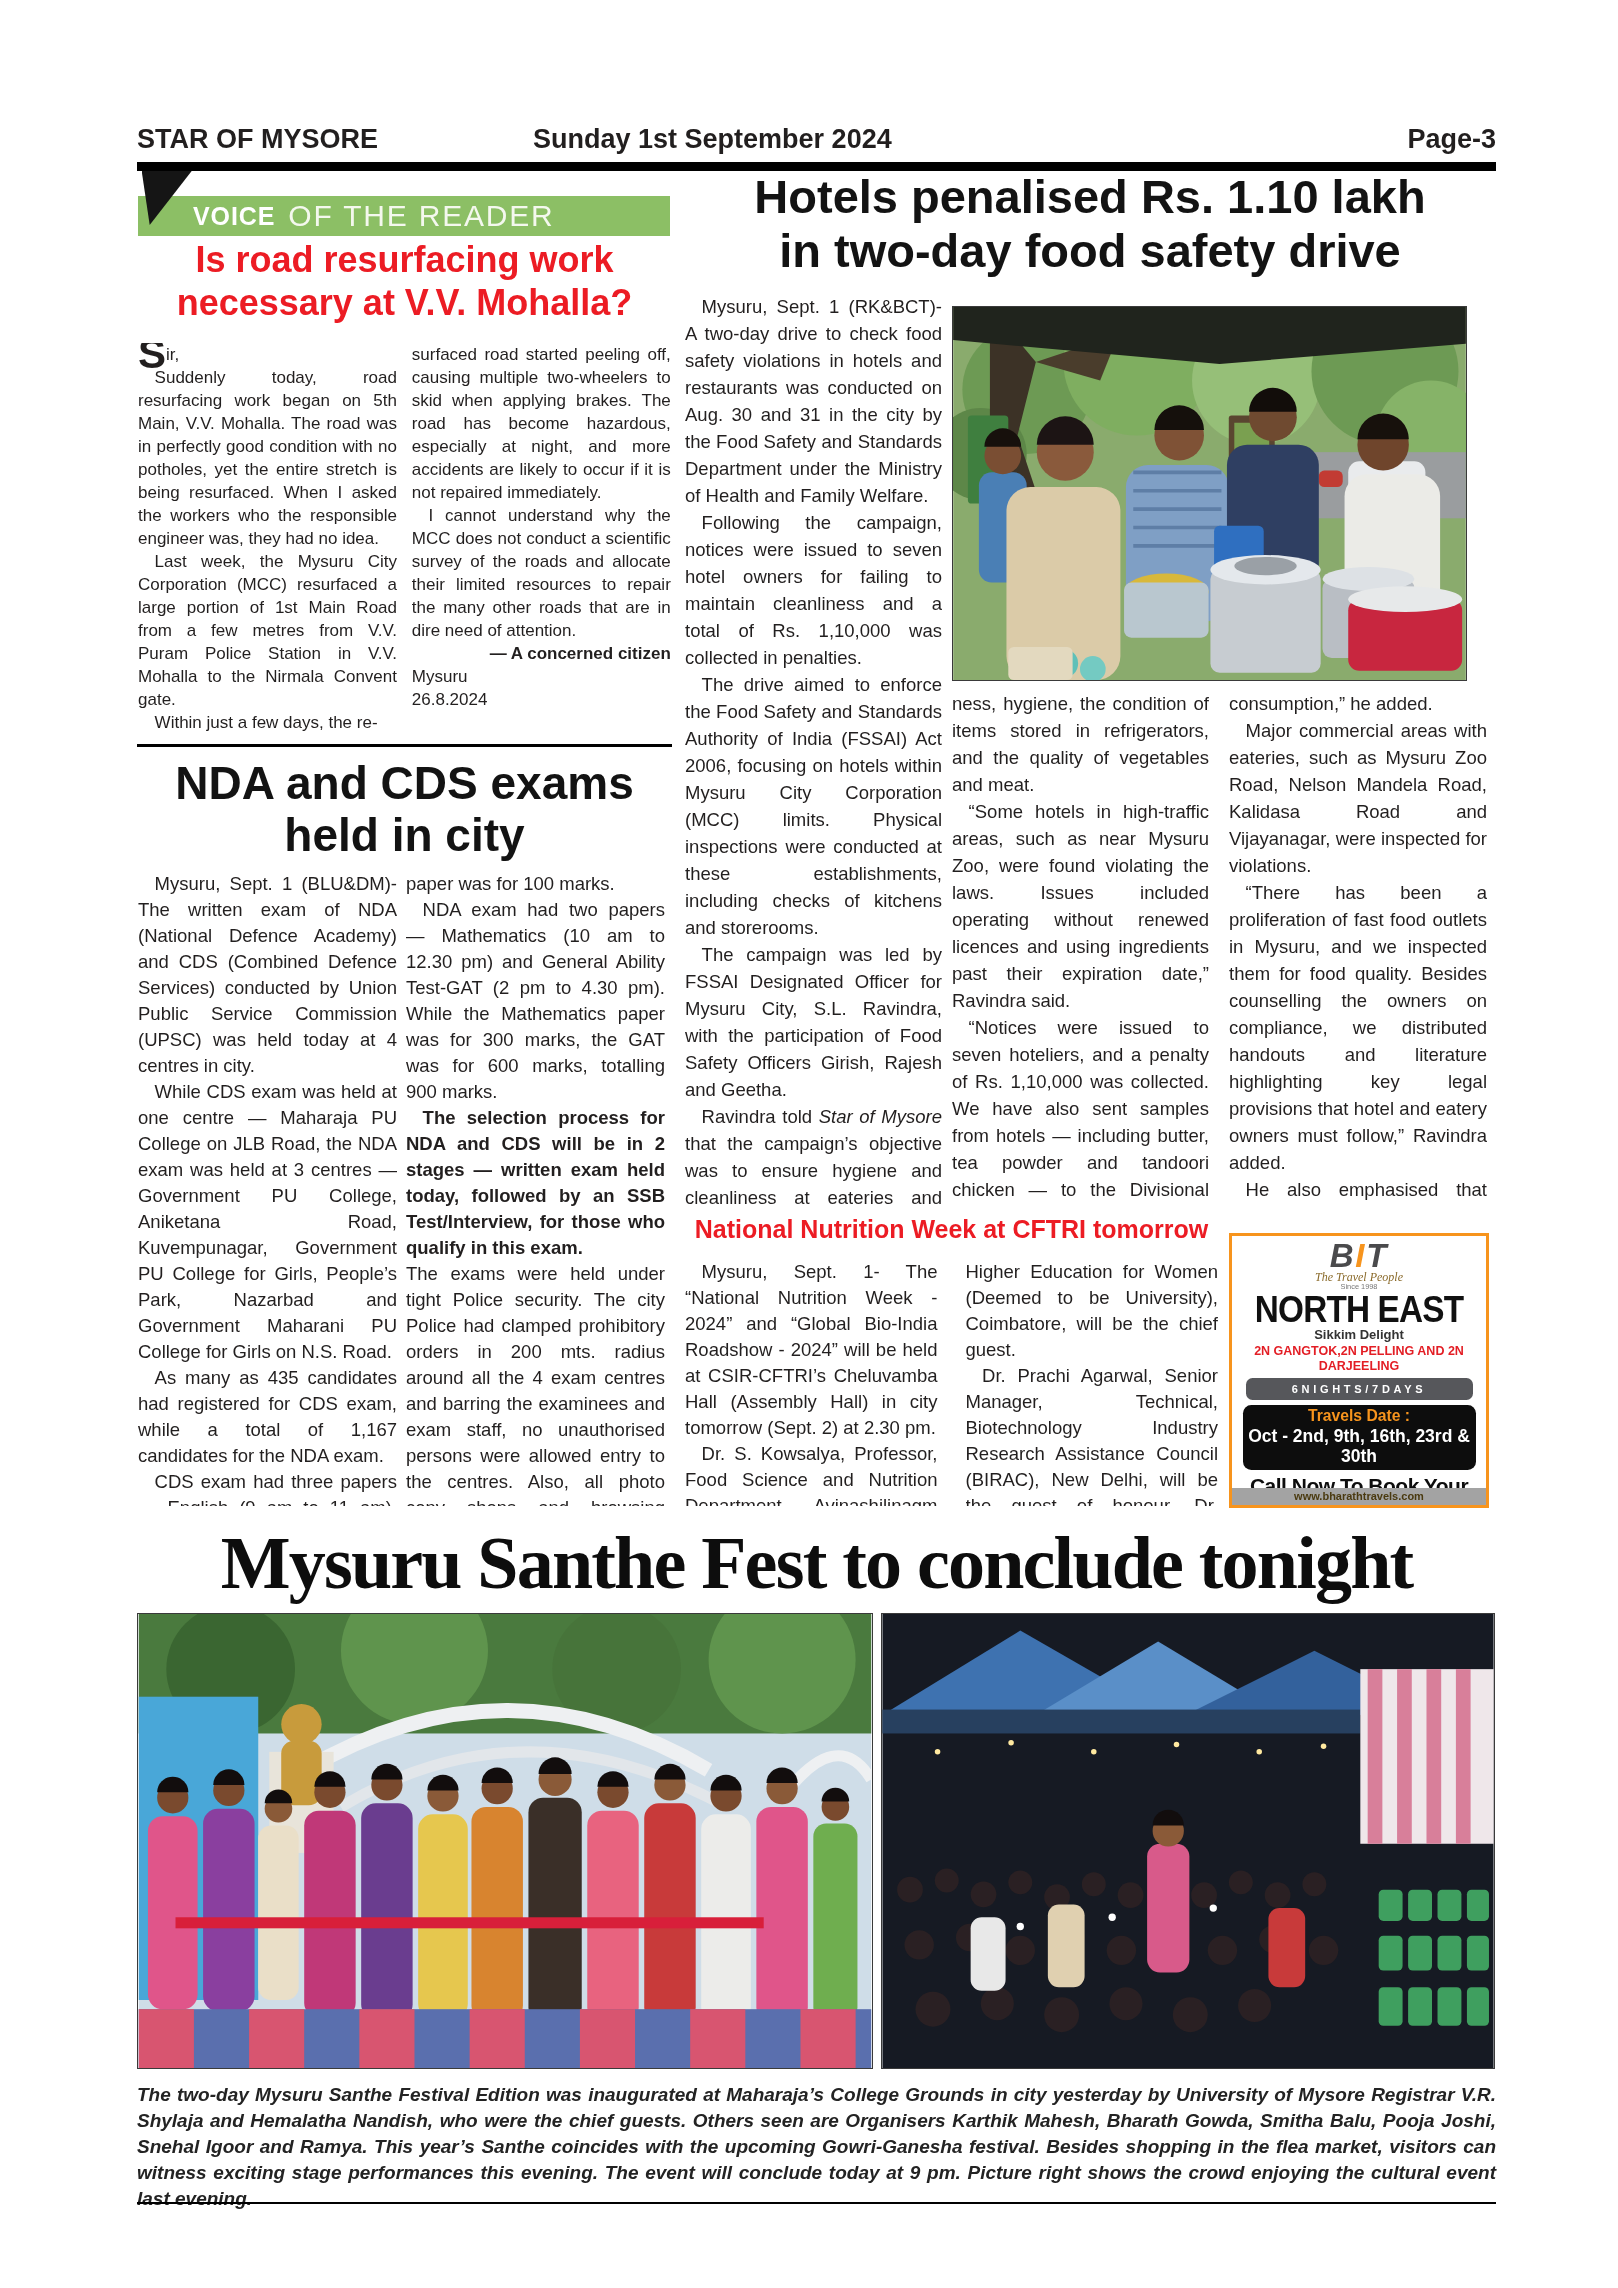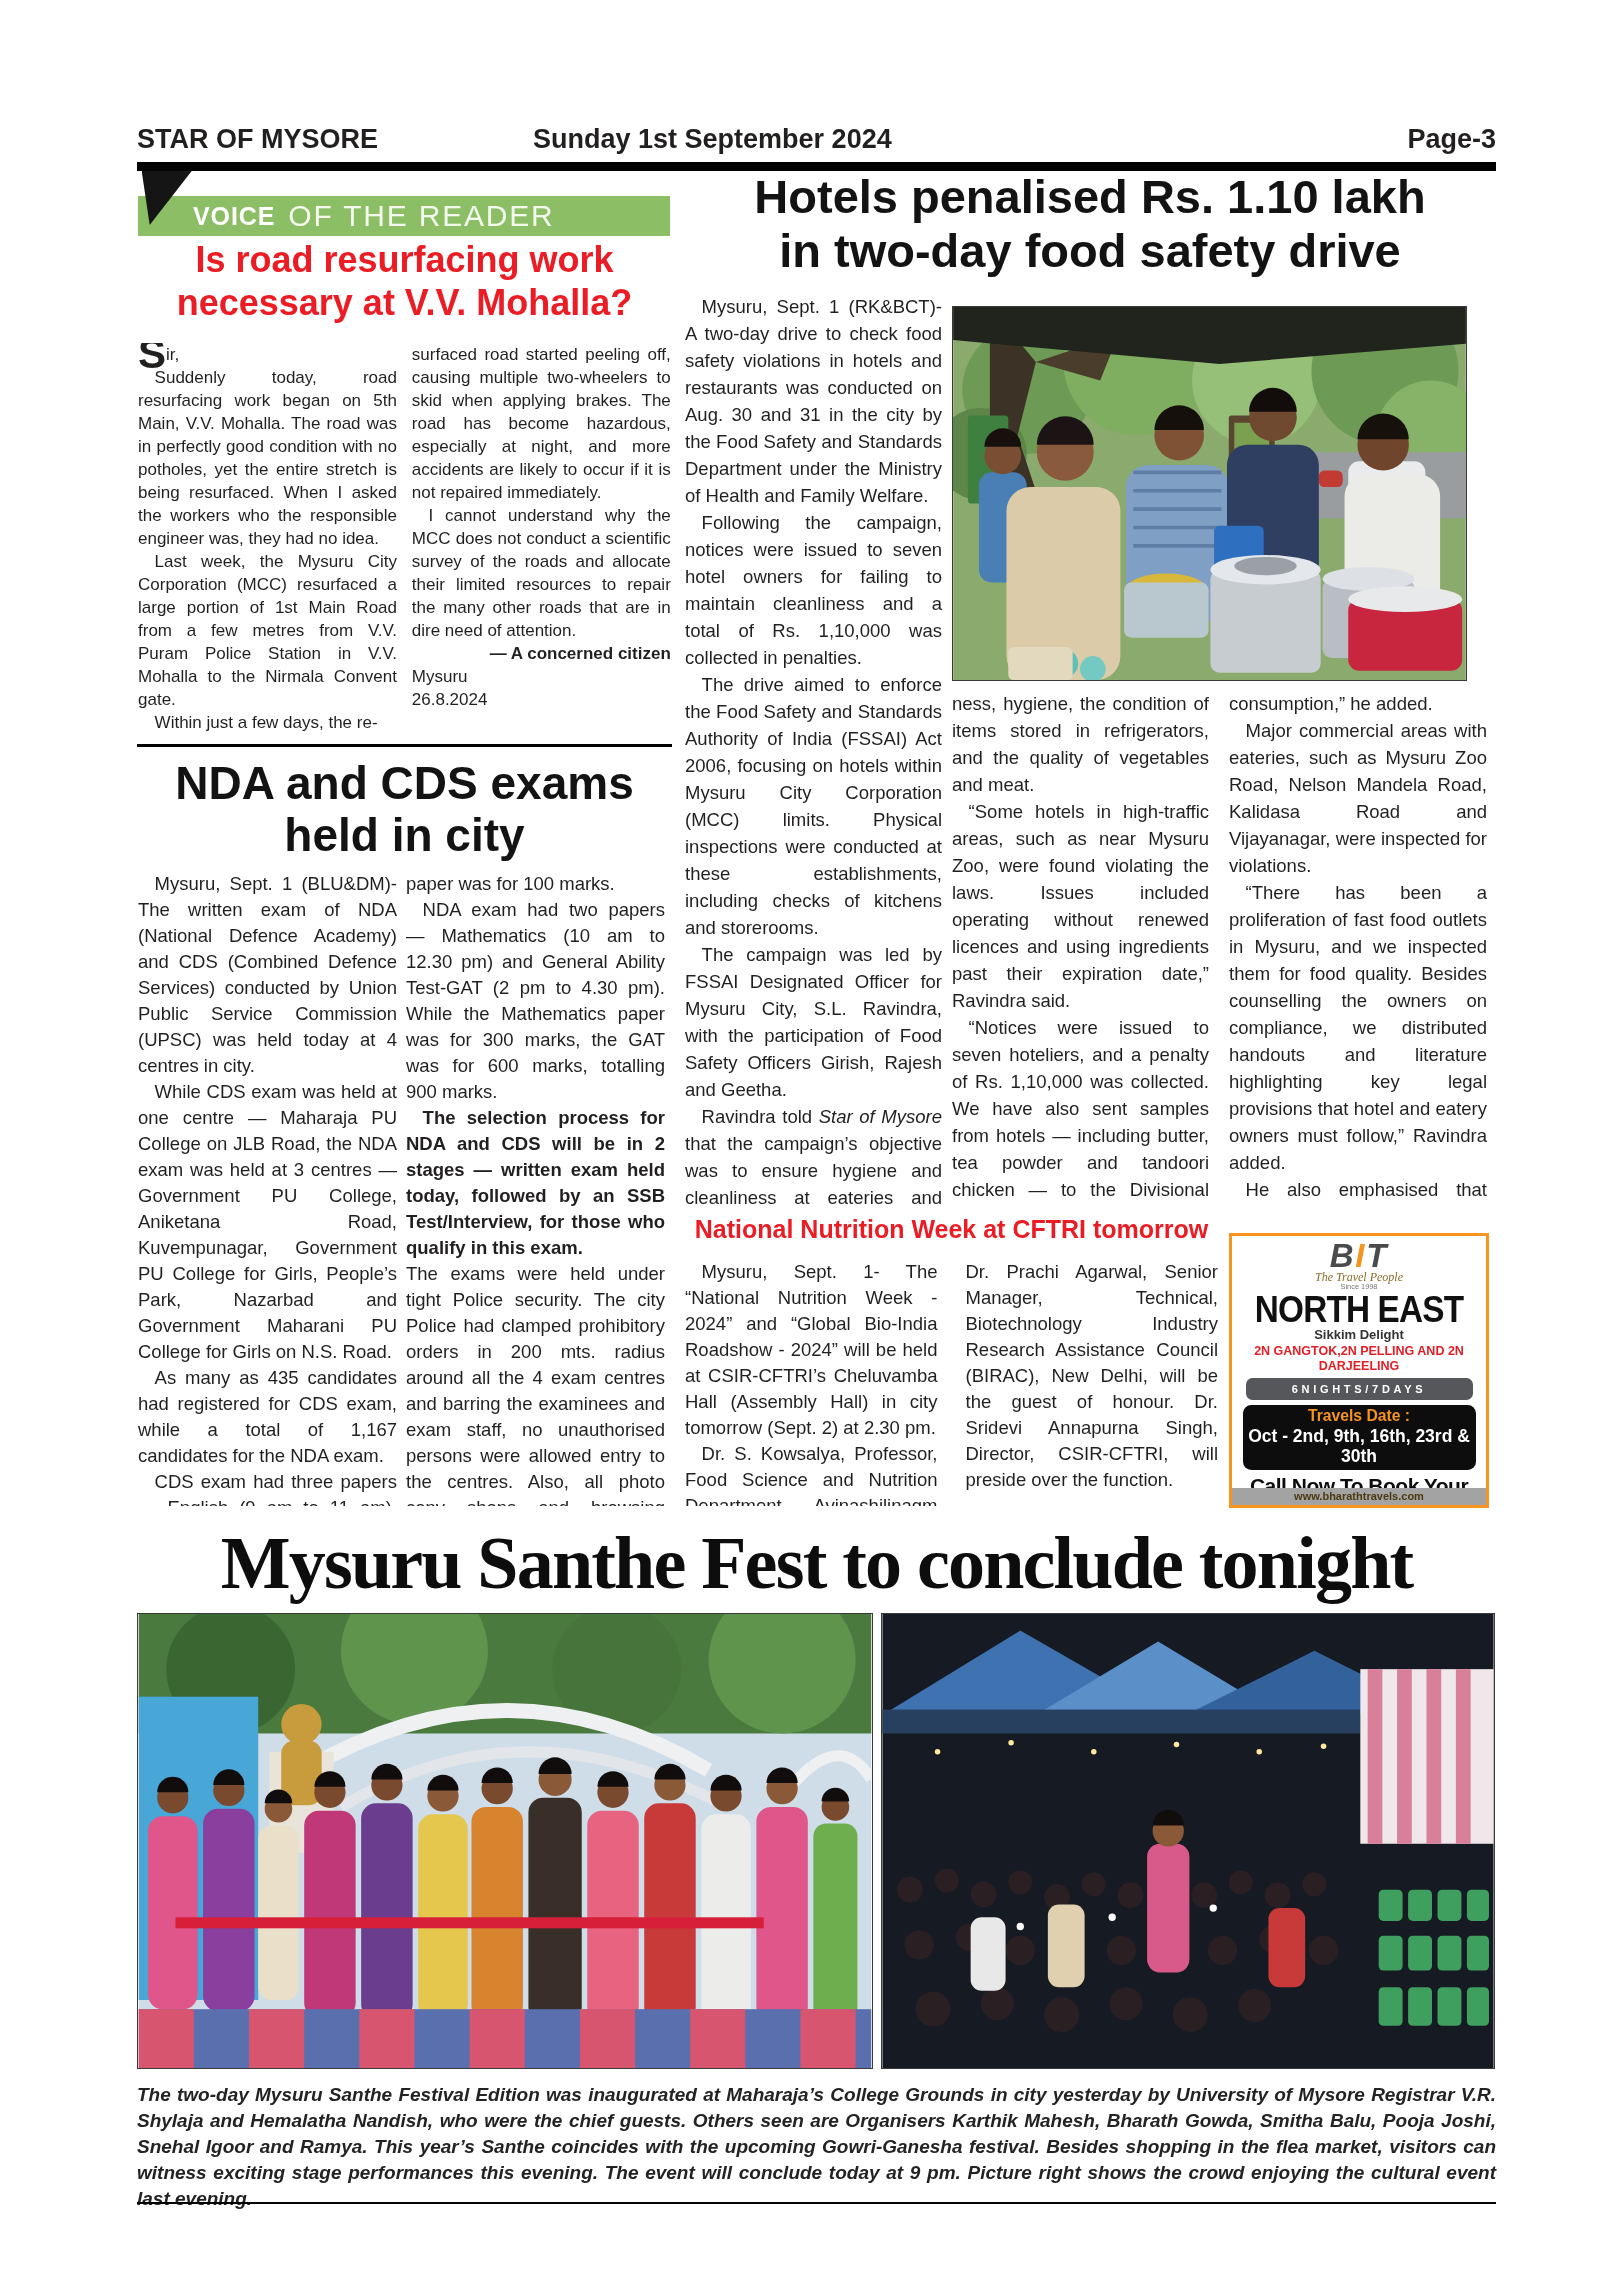--- a/index.html
+++ b/index.html
@@ -207,21 +207,21 @@
   <div class="abs col cont hotels-c3">
     <span><p class="ind">consumption,” he added.</p><p class="ind">Major commercial areas with eateries, such as Mysuru Zoo Road, Nelson Mandela Road, Kalidasa Road and Vijayanagar, were inspected for violations.</p><p class="ind">“There has been a proliferation of fast food outlets in Mysuru, and we inspected them for food quality. Besides counselling the owners on compliance, we distributed handouts and literature highlighting key legal provisions that hotel and eatery owners must follow,” Ravindra added.</p><p class="ind">He also emphasised that eatery owners were informed about the hefty fines that could be imposed under various sections of the law.</p></span>
   </div>
 
   <div class="abs nut-head">National Nutrition Week at CFTRI tomorrow</div>
   <div class="abs cols nut-cols">
     <div class="col">
       <span><p class="ind">Mysuru, Sept. 1- The “National Nutrition Week - 2024” and “Global Bio-India Roadshow - 2024” will be held at CSIR-CFTRI’s Cheluvamba Hall (Assembly Hall) in city tomorrow (Sept. 2) at 2.30 pm.</p><p class="ind">Dr. S. Kowsalya, Professor, Food Science and Nutrition Department, Avinashilinagm Institute for Home Science and</p></span>
     </div>
     <div class="col cont">
-      <span><p class="ind">Dr. Prachi Agarwal, Senior Manager, Technical, Biotechnology Industry Research Assistance Council (BIRAC), New Delhi, will be the guest of honour. Dr. Sridevi Annapurna Singh, Director, CSIR-CFTRI, will preside over the function.</p></span>
+      <span><p class="ind">Higher Education for Women (Deemed to be University), Coimbatore, will be the chief guest.</p><p class="ind">Dr. Prachi Agarwal, Senior Manager, Technical, Biotechnology Industry Research Assistance Council (BIRAC), New Delhi, will be the guest of honour. Dr. Sridevi Annapurna Singh, Director, CSIR-CFTRI, will preside over the function.</p></span>
     </div>
   </div>
 
   <div class="abs ad">
     <div class="bit"><span class="dk">B</span><span class="or">I</span><span class="dk">T</span></div>
     <div class="tagline">The Travel People</div>
     <div class="since">Since 1998</div>
     <div class="ne">NORTH EAST</div>
     <div class="sikkim">Sikkim Delight</div>
     <div class="routes">2N GANGTOK,2N PELLING AND 2N DARJEELING</div>

